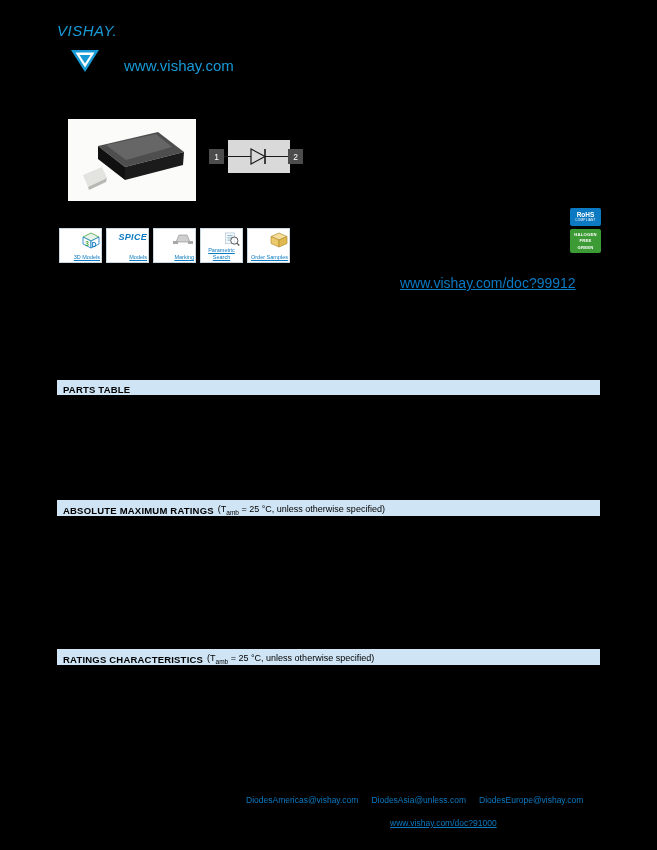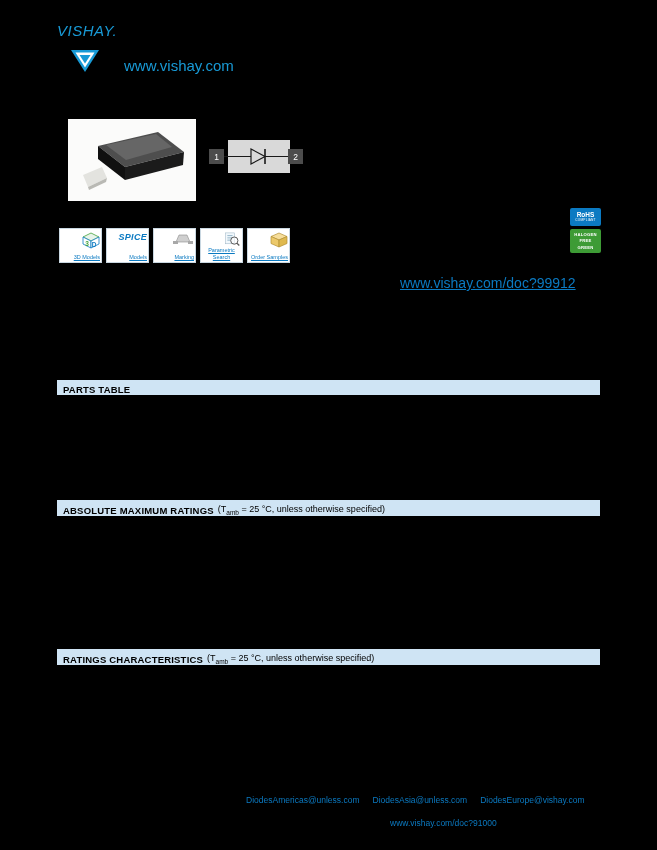--- a/index.html
+++ b/index.html
@@ -32,21 +32,21 @@
   .section-bar { left:57px; width:543px; height:16px; background:var(--section-bar-bg,#cfe4f4); display:flex; align-items:flex-end; padding-left:6px; color:#000; }
   .bar-parts { top:380px; height:15px; }
   .bar-abs { top:486px;margin-top:14px; }
   .bar-thermal { top:649px; }
   .section-title { font-size:9.5px; font-weight:bold; letter-spacing:.2px; white-space:pre; }
   .section-cond { font-size:9px; margin-left:4px; }
   .section-cond sub { font-size:6.5px; }
 
   .footer-emails { left:246px; top:795px; display:flex; gap:13px; }
   .footer-emails a { font-size:8.5px; color:var(--link-blue,#0b7ac2); text-decoration:none; cursor:pointer; }
-  .disclaimer-link { left:390px; top:818px; font-size:8.5px; color:var(--link-blue,#0b7ac2); cursor:pointer; }
+  .disclaimer-link { left:390px; top:818px; font-size:8.5px; color:var(--link-blue,#0b7ac2); text-decoration:underline; cursor:pointer; }
 </style>
 </head>
 <body>
 
 <div class="page">
 
   <div class="abs logo-word">VISHAY.</div>
   <div class="abs logo-tri">
     <svg width="28" height="22" viewBox="0 0 28 22">
       <polygon points="0,0 28,0 14,22" fill="#189ad6"></polygon>
@@ -145,19 +145,19 @@
     <span class="section-title">ABSOLUTE MAXIMUM RATINGS</span>
     <span class="section-cond"><span>(T</span><sub>amb</sub><span> = 25 °C, unless otherwise specified)</span></span>
   </div>
 
   <div class="abs section-bar bar-thermal">
     <span class="section-title">RATINGS CHARACTERISTICS</span>
     <span class="section-cond"><span>(T</span><sub>amb</sub><span> = 25 °C, unless otherwise specified)</span></span>
   </div>
 
   <div class="abs footer-emails">
-    <a>DiodesAmericas@unless.com</a>
+    <a>DiodesAmericas@vishay.com</a>
     <a>DiodesAsia@unless.com</a>
     <a>DiodesEurope@vishay.com</a>
   </div>
   <a class="abs disclaimer-link">www.vishay.com/doc?91000</a>
 
 </div>
 
 </body></html>

